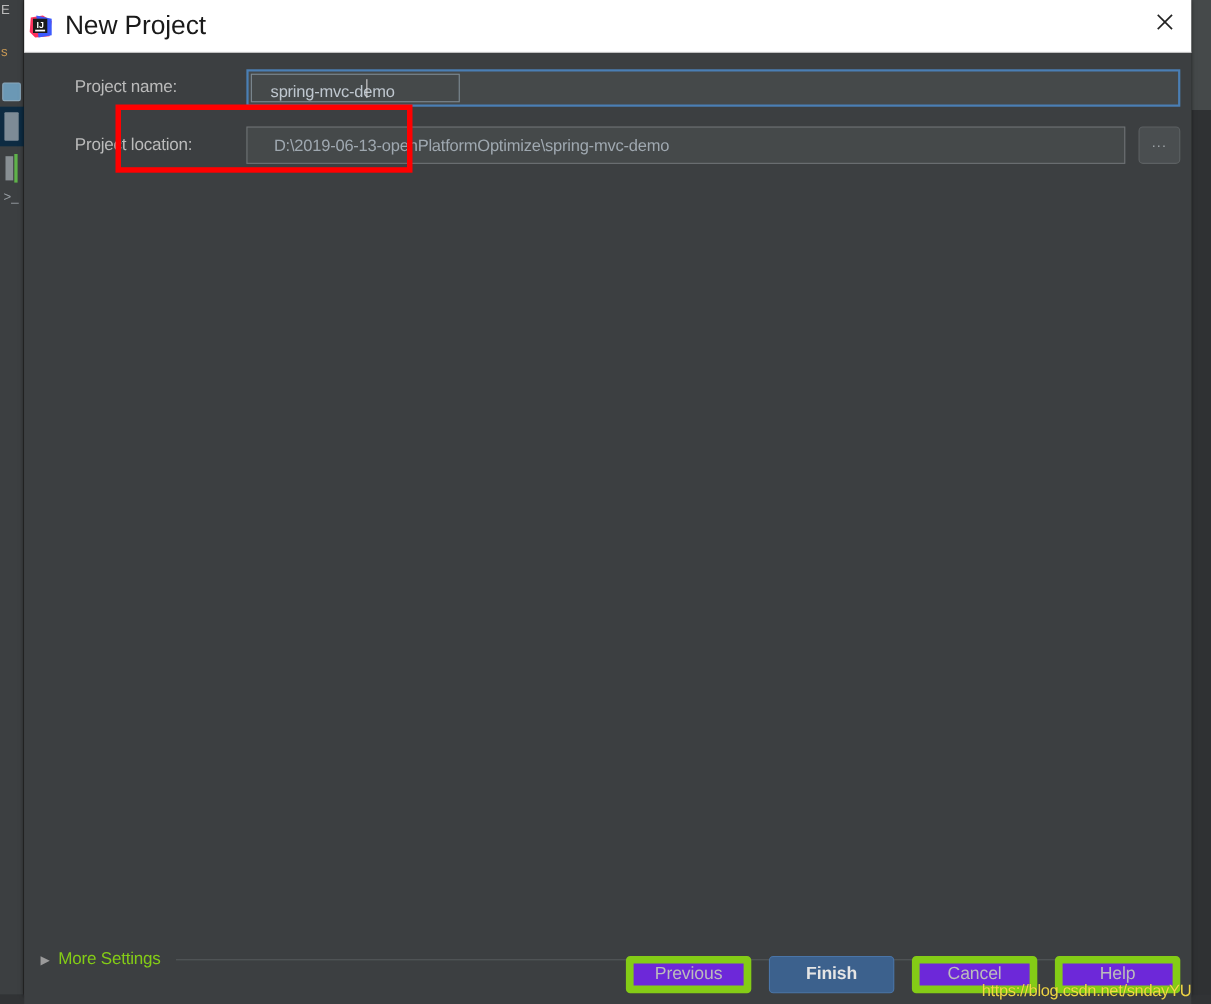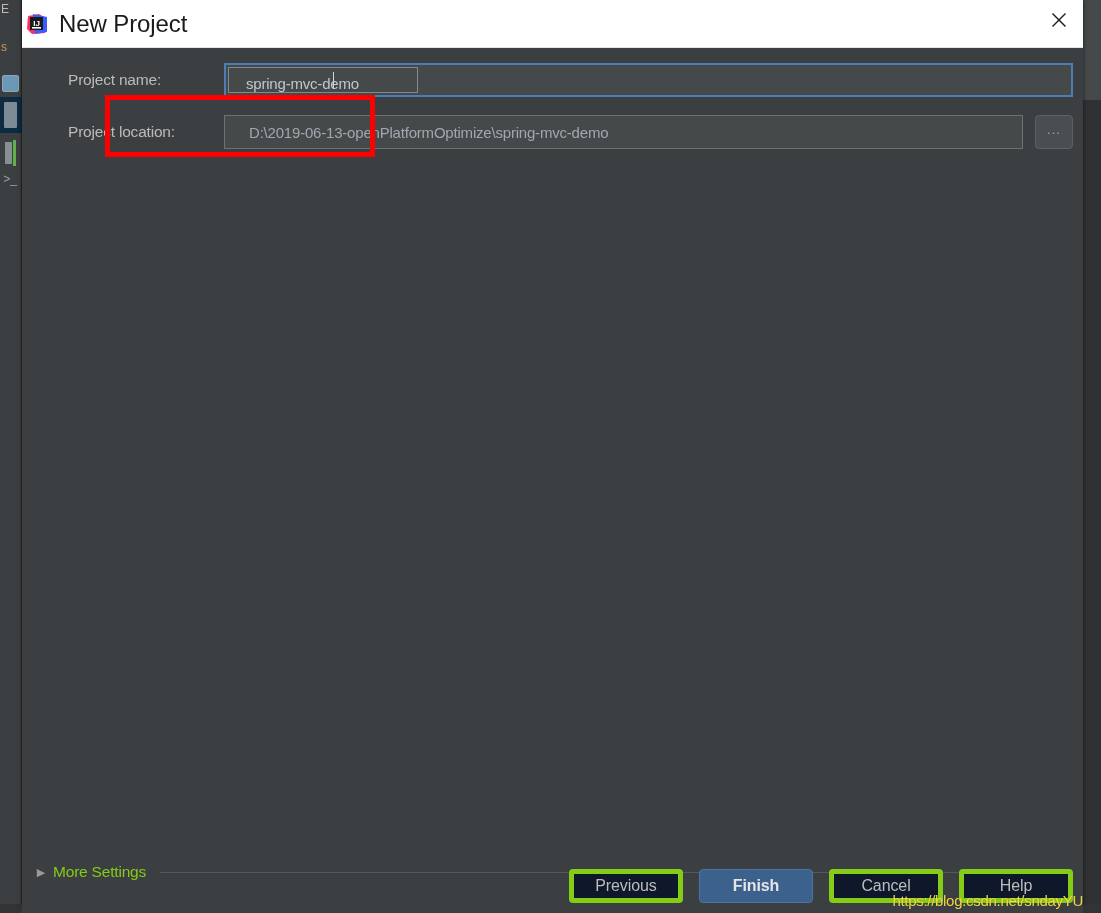--- a/index.html
+++ b/index.html
@@ -288,22 +288,22 @@
     right: 10px;
     bottom: 10px;
     display: flex;
     align-items: center;
     gap: 16px;
   }
   .dlg-button {
     min-width: 114px;
     height: 34px;
     border-radius: 4px;
-    border: 5px solid #84cc16;
-    background: #0f172a;
+    border: 7px solid #84cc16;
+    background: #6d28d9;
     color: #bcbcbc;
     font-size: 16px;
     display: flex;
     align-items: center;
     justify-content: center;
     cursor: pointer;
     letter-spacing: -0.1px;
   }
   .dlg-button.primary {
     background: #3c618d;

